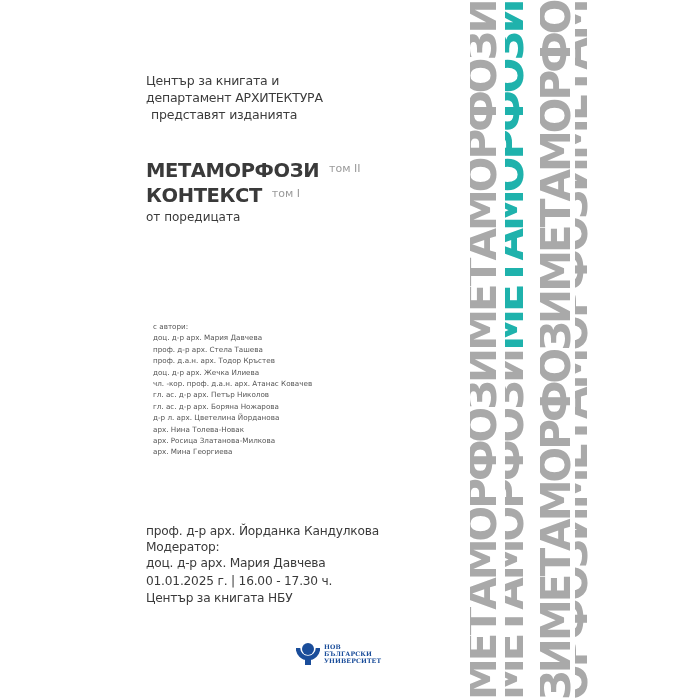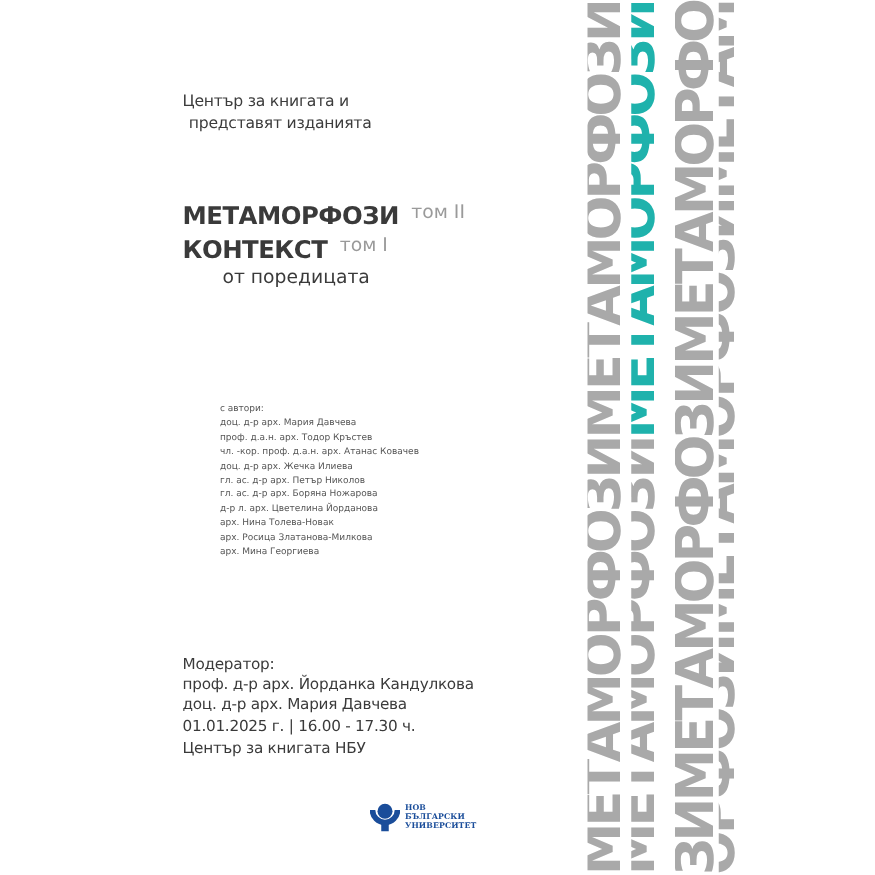--- a/index.html
+++ b/index.html
@@ -45,32 +45,31 @@
       line-height: 22px;
     }
     .title-main {
       font-family: "DejaVu Sans", sans-serif;
       font-weight: bold;
       font-size: 19.5px;
       color: #3a3a3a;
       letter-spacing: -0.4px;
     }
     .title-vol {
-      font-size: 15px;
+      font-size: 11px;
       color: #9a9a9a;
       margin-left: 10px;
       vertical-align: 5px;
     }
     .series-lead {
-      font-size: 15px;
+      font-size: 12px;
       color: #3a3a3a;
       margin-top: 2px;
       line-height: 14px;
       white-space: nowrap;
-      margin-left: 32px;
     }
     .series {
       position: absolute;
       left: 146px;
       top: 240px;
       width: 320px;
       font-size: 17px;
       line-height: 20px;
       color: #a2a2a2;
       letter-spacing: -0.3px;
@@ -78,21 +77,20 @@
     .series div { white-space: nowrap; }
 
     .authors {
       position: absolute;
       left: 153px;
       top: 321px;
       width: 300px;
       font-size: 7.2px;
       line-height: 11.4px;
       color: #555;
-      margin-left: 23px;
     }
     .authors div { white-space: nowrap; }
 
     .moderator {
       position: absolute;
       left: 146px;
       top: 523px;
       width: 330px;
       font-size: 12.2px;
       line-height: 16px;
@@ -169,51 +167,53 @@
     .vcol .strip span { display: inline-block; }
     .vcol .strip .teal { color: #1fb2ac; }
   </style>
 </head>
 <body>
 
 <div class="poster">
 
   <div class="intro">
     <div>Център за книгата и</div>
+    <div>департамент АРХИТЕКТУРА</div>
     <div class="l3">представят изданията</div>
   </div>
 
   <div class="titles">
     <div class="title-row">
       <span class="title-main">МЕТАМОРФОЗИ</span><span class="title-vol">том II</span>
     </div>
     <div class="title-row">
       <span class="title-main">КОНТЕКСТ</span><span class="title-vol">том I</span>
     </div>
     <div class="series-lead">от поредицата</div>
   </div>
 
 
   <div class="authors">
     <div>с автори:</div>
     <div>доц. д-р арх. Мария Давчева</div>
+    <div>проф. д-р арх. Стела Ташева</div>
     <div>проф. д.а.н. арх. Тодор Кръстев</div>
+    <div>доц. д-р арх. Жечка Илиева</div>
     <div>чл. -кор. проф. д.а.н. арх. Атанас Ковачев</div>
-    <div>доц. д-р арх. Жечка Илиева</div>
     <div>гл. ас. д-р арх. Петър Николов</div>
     <div>гл. ас. д-р арх. Борянa Ножарова</div>
     <div>д-р л. арх. Цветелина Йорданова</div>
     <div>арх. Нина Толева-Новак</div>
     <div>арх. Росица Златанова-Милкова</div>
     <div>арх. Мина Георгиева</div>
   </div>
 
   <div class="moderator">
+    <div>проф. д-р арх. Йорданка Кандулкова</div>
     <div>Модератор:</div>
-    <div>проф. д-р арх. Йорданка Кандулкова</div>
     <div>доц. д-р арх. Мария Давчева</div>
   </div>
 
   <div class="event">
     <div>01.01.2025 г. | 16.00 - 17.30 ч.</div>
     <div>Център за книгата НБУ</div>
   </div>
 
   <div class="logo">
     <div class="logo-mark">

